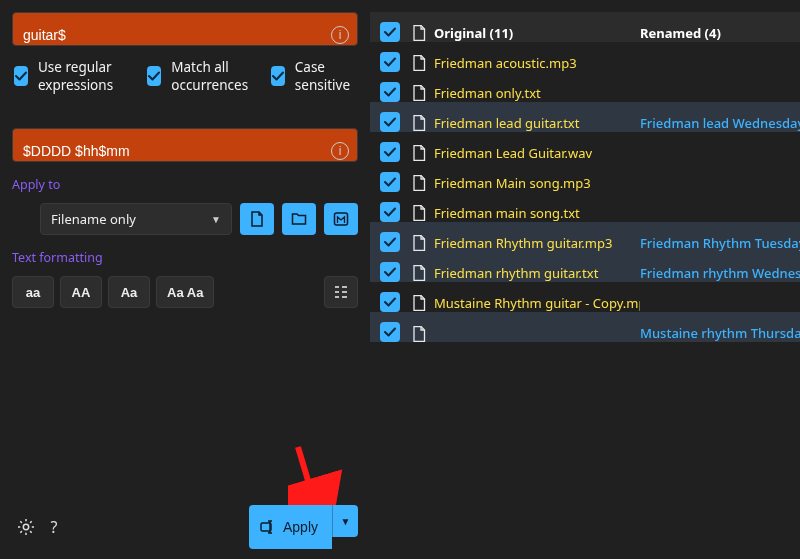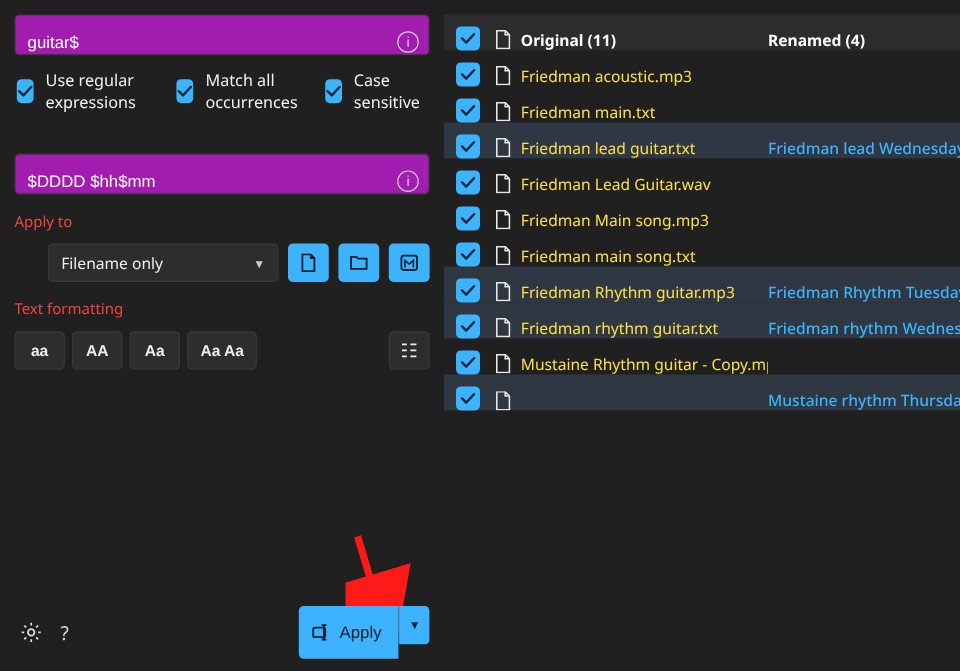--- a/index.html
+++ b/index.html
@@ -17,21 +17,21 @@
     height: 100%;
     padding: 12px;
     display: flex;
     flex-direction: column;
     gap: 10px;
     position: relative;
   }
   .field {
     display: flex;
     align-items: center;
-    background: #a21caf;
+    background: #c2410c;
     border: 1px solid #3a3a3a;
     border-radius: 4px;
     height: 34px;
     padding: 12px 8px 0 10px;
   }
   .field input {
     flex: 1;
     background: transparent;
     border: none;
     color: #fff;
@@ -51,21 +51,21 @@
   .chk-row { display: flex; align-items: center; gap: 10px; }
   .cbox {
     width: 20px; height: 20px;
     background: #3db2ff;
     border-radius: 4px;
     display: inline-flex; align-items: center; justify-content: center;
     color: #0a2a40;
   }
   .cbox svg { width: 14px; height: 14px; }
   .lbl { color: #f2f2f2; font-size: 13.5px; }
-  .section-label { color: #ef4444; font-size: 12.5px; margin-top: 4px; }
+  .section-label { color: #8b5cf6; font-size: 12.5px; margin-top: 4px; }
   .row { display: flex; gap: 8px; align-items: center; padding-left: 28px; }
   .select {
     flex: 1;
     display: flex; align-items: center; justify-content: space-between;
     background: #2d2d2d;
     border: 1px solid #3a3a3a;
     border-radius: 4px;
     height: 32px;
     padding: 0 10px;
     color: #eee;
@@ -355,21 +355,21 @@
               <use href="#check"></use>
             </svg>
           </span>
         </div>
         <div class="col-orig">
           <span class="file-icon">
             <svg viewBox="0 0 14 16">
               <use href="#page"></use>
             </svg>
           </span>
-          <span class="fname">Friedman main.txt</span>
+          <span class="fname">Friedman only.txt</span>
         </div>
         <div class="col-ren"></div>
       </div>
       <div class="frow hl">
         <div class="col-check">
           <span class="cbox">
             <svg viewBox="0 0 14 14">
               <use href="#check"></use>
             </svg>
           </span>

